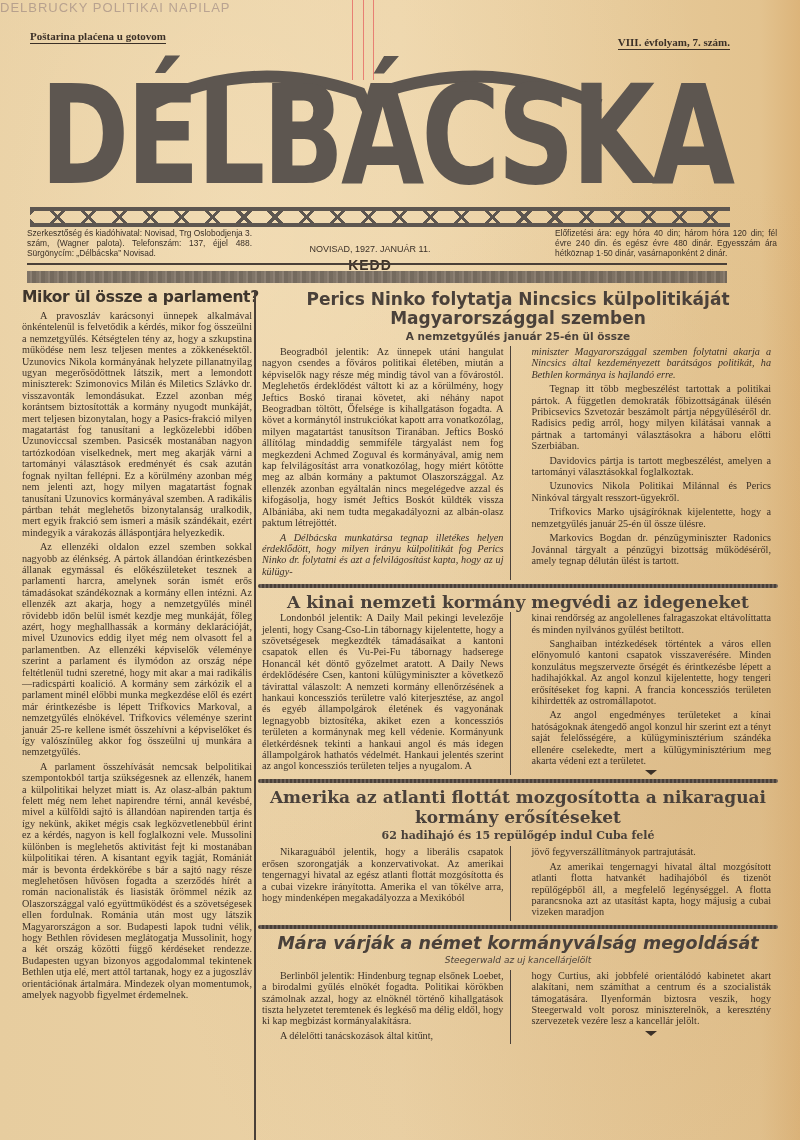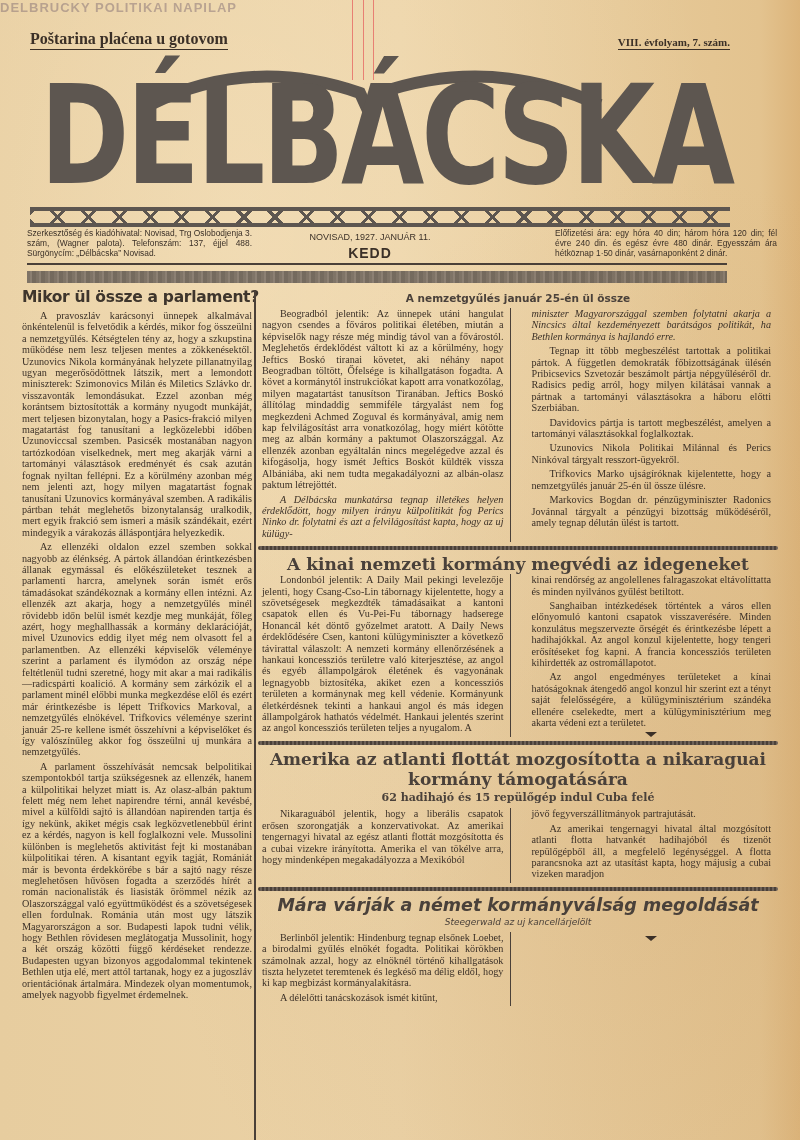--- a/index.html
+++ b/index.html
@@ -13,34 +13,34 @@
   .page {
     position: absolute; inset: 0;
     background:
       radial-gradient(ellipse at 30% 20%, rgba(255,240,210,0.35), transparent 60%),
       radial-gradient(ellipse at 85% 70%, rgba(200,160,110,0.25), transparent 55%),
       linear-gradient(90deg, #e7cd9f 0%, #ebd2a6 50%, #e3c38f 95%, #dcb47a 100%);
   }
   .stamp {
     position: absolute; left: 0; top: 0;
     font-family: "Liberation Sans Narrow", "Liberation Sans", sans-serif;
-    font-size: 13px; color: rgba(120,100,110,0.45); letter-spacing: 1px; font-weight: bold;
+    font-size: 13px; color: rgba(120,100,110,0.45); letter-spacing: 1px;
   }
   .red-lines {
     position: absolute; left: 352px; top: 0; width: 22px; height: 80px;
     border-left: 1px solid rgba(230,90,90,0.7);
     border-right: 1px solid rgba(230,90,90,0.7);
   }
   .red-lines::after {
     content: ""; position: absolute; left: 10px; top: 0; width: 1px; height: 80px;
     background: rgba(230,90,90,0.7);
   }
   .top-left {
     position: absolute; left: 30px; top: 30px;
-    font-size: 16px; font-weight: bold; border-bottom: 1.5px solid #3b3027; padding-bottom: 1px;
+    font-size: 11px; font-weight: bold; border-bottom: 1.5px solid #3b3027; padding-bottom: 1px;
   }
   .top-right {
     position: absolute; right: 70px; top: 36px;
     font-size: 11px; font-weight: bold; border-bottom: 1.5px solid #3b3027; padding-bottom: 1px; text-align: right;
   }
   .masthead {
     position: absolute; left: 30px; top: 55px; width: 700px; height: 170px;
   }
   .arch {
     position: absolute; left: 100px; top: 0px; width: 480px; height: 60px;
@@ -59,21 +59,21 @@
       repeating-linear-gradient(135deg, #5d5650 0 3px, transparent 3px 22px),
       repeating-linear-gradient(45deg, #5d5650 0 3px, transparent 3px 22px);
     border-top: 4px solid #5d5650; border-bottom: 4px solid #5d5650;
   }
   .infobar {
     position: absolute; left: 27px; top: 228px; width: 700px; height: 36px;
     font-family: "Liberation Sans", sans-serif;
     font-size: 8.4px; line-height: 10px; color: #3b3027; text-decoration: underline;
   }
   .info-left { position: absolute; left: 0; top: 0; width: 225px; text-align: justify; }
-  .info-mid { position: absolute; left: 258px; top: 4px; width: 170px; text-align: center; font-size: 9px; }
+  .info-mid { position: absolute; left: 258px; top: 16px; width: 170px; text-align: center; font-size: 9px; }
   .info-mid .day { font-size: 14px; font-weight: bold; margin-top: 6px; display:block; letter-spacing: 1px; }
   .info-right { position: absolute; left: 528px; top: 0; width: 222px; text-align: justify; }
   .rule-band {
     position: absolute; left: 27px; top: 263px; width: 700px; height: 22px;
     border-top: 2px solid #4a4038;
   }
   .rule-band::after {
     content:""; position:absolute; left:0; top:6px; width:700px; height:12px;
     background: repeating-linear-gradient(90deg, #6b625a 0 3px, #7a7068 3px 5px, #5f5750 5px 9px);
     opacity: .85;
@@ -180,20 +180,21 @@
       <p>Az ellenzéki oldalon ezzel szemben sokkal nagyobb az élénkség. A pártok állandóan érintkezésben állanak egymással és előkészületeket tesznek a parlamenti harcra, amelynek során ismét erős támadásokat szándékoznak a kormány ellen intézni. Az ellenzék azt akarja, hogy a nemzetgyűlés minél rövidebb időn belül ismét kezdje meg munkáját, főleg azért, hogy meghallhassák a kormány deklarációját, mivel Uzunovics eddig ilyet még nem olvasott fel a parlamentben. Az ellenzéki képviselők véleménye szerint a parlament és ilymódon az ország népe feltétlenül tudni szeretné, hogy mit akar a mai radikális—radicspárti koalició. A kormány sem zárkózik el a parlament minél előbbi munka megkezdése elől és ezért már érintkezésbe is lépett Trifkovics Markoval, a nemzetgyűlés elnökével. Trifkovics véleménye szerint január 25-re kellene ismét összehívni a képviselőket és így valószínűleg akkor fog összeülni uj munkára a nemzetgyűlés.</p>
       <p>A parlament összehívását nemcsak belpolitikai szempontokból tartja szükségesnek az ellenzék, hanem a külpolitikai helyzet miatt is. Az olasz-albán paktum felett még nem lehet napirendre térni, annál kevésbé, mivel a külföldi sajtó is állandóan napirenden tartja és így nekünk, akiket mégis csak legközvetlenebbül érint ez a kérdés, nagyon is kell foglalkozni vele. Mussolini különben is meglehetős aktivitást fejt ki mostanában külpolitikai téren. A kisantant egyik tagját, Romániát már is bevonta érdekkörébe s bár a sajtó nagy része meglehetősen hűvösen fogadta a szerződés hírét a román nacionalisták és liasisták örömmel nézik az Olaszországgal való együttműködést és a szövetségesek ellen fordulnak. Románia után most ugy látszik Magyarországon a sor. Budapesti lapok tudni vélik, hogy Bethlen rövidesen meglátogatja Mussolinit, hogy a két ország közötti függő kérdéseket rendezze. Budapesten ugyan bizonyos aggodalommal tekintenek Bethlen utja elé, mert attól tartanak, hogy ez a jugoszláv orientációnak ártalmára. Mindezek olyan momentumok, amelyek nagyobb figyelmet érdemelnek.</p>
     </div>
   </div>
 
   <div class="vrule"></div>
 
   <div class="right-area">
 
     <section>
+      <h1 class="big-head">Perics Ninko folytatja Nincsics külpolitikáját Magyarországgal szemben</h1>
       <div class="sub-head">A nemzetgyűlés január 25-én ül össze</div>
       <div class="two-col body-text">
         <div>
           <p>Beogradból jelentik: Az ünnepek utáni hangulat nagyon csendes a főváros politikai életében, miután a képviselők nagy része még mindig távol van a fővárostól. Meglehetős érdeklődést váltott ki az a körülmény, hogy Jeftics Boskó tiranai követet, aki néhány napot Beogradban töltött, Őfelsége is kihallgatáson fogadta. A követ a kormánytól instrukciókat kapott arra vonatkozólag, milyen magatartást tanusítson Tiranában. Jeftics Boskó állítólag mindaddig semmiféle tárgyalást nem fog megkezdeni Achmed Zoguval és kormányával, amig nem kap felvilágosítást arra vonatkozólag, hogy miért kötötte meg az albán kormány a paktumot Olaszországgal. Az ellenzék azonban egyáltalán nincs megelégedve azzal és kifogásolja, hogy ismét Jeftics Boskót küldték vissza Albániába, aki nem tudta megakadályozni az albán-olasz paktum létrejöttét.</p>
           <p class="italic">A Délbácska munkatársa tegnap illetékes helyen érdeklődött, hogy milyen irányu külpolitikát fog Perics Ninko dr. folytatni és azt a felvilágosítást kapta, hogy az uj külügy-</p>
         </div>
         <div>
           <p class="italic" style="text-indent:0">miniszter Magyarországgal szemben folytatni akarja a Nincsics által kezdeményezett barátságos politikát, ha Bethlen kormánya is hajlandó erre.</p>
           <p>Tegnap itt több megbeszélést tartottak a politikai pártok. A független demokraták főbizottságának ülésén Pribicsevics Szvetozár beszámolt pártja népgyűléséről dr. Radisics pedig arról, hogy milyen kilátásai vannak a pártnak a tartományi választásokra a háboru előtti Szerbiában.</p>
           <p>Davidovics pártja is tartott megbeszélést, amelyen a tartományi választásokkal foglalkoztak.</p>
@@ -217,43 +218,44 @@
           <p>Sanghaiban intézkedések történtek a város ellen előnyomuló kantoni csapatok visszaverésére. Minden konzulátus megszervezte őrségét és érintkezésbe lépett a hadihajókkal. Az angol konzul kijelentette, hogy tengeri erősítéseket fog kapni. A francia koncessziós területen kihirdették az ostromállapotot.</p>
           <p>Az angol engedményes területeket a kínai hatóságoknak átengedő angol konzul hir szerint ezt a tényt saját felelősségére, a külügyminisztérium szándéka ellenére cselekedte, mert a külügyminisztérium meg akarta védeni ezt a területet.</p>
           <div class="arrow-down"></div>
         </div>
       </div>
     </section>
 
     <div class="wavy"></div>
 
     <section>
-      <h1 class="serif-head">Amerika az atlanti flottát mozgosította a nikaraguai kormány támogatására</h1>
+      <h1 class="serif-head">Amerika az atlanti flottát mozgosította a nikaraguai kormány erősítéseket</h1>
       <div class="serif-sub">62 hadihajó és 15 repülőgép indul Cuba felé</div>
       <div class="two-col body-text">
         <div>
           <p>Nikaraguából jelentik, hogy a liberális csapatok erősen szorongatják a konzervativokat. Az amerikai tengernagyi hivatal az egész atlanti flottát mozgósította és a cubai vizekre irányította. Amerika el van tökélve arra, hogy mindenképen megakadályozza a Mexikóból</p>
         </div>
         <div>
           <p style="text-indent:0">jövő fegyverszállítmányok partrajutását.</p>
           <p>Az amerikai tengernagyi hivatal által mozgósított atlanti flotta hatvankét hadihajóból és tizenöt repülőgépből áll, a megfelelő legénységgel. A flotta parancsnoka azt az utasítást kapta, hogy májusig a cubai vizeken maradjon</p>
         </div>
       </div>
     </section>
 
     <div class="wavy"></div>
 
     <section>
       <h1 class="italic-head">Mára várják a német kormányválság megoldását</h1>
       <div class="italic-sub">Steegerwald az uj kancellárjelölt</div>
       <div class="two-col body-text">
         <div>
           <p>Berlinből jelentik: Hindenburg tegnap elsőnek Loebet, a birodalmi gyűlés elnökét fogadta. Politikai körökben számolnak azzal, hogy az elnöknél történő kihallgatások tiszta helyzetet teremtenek és legkéső ma délig eldől, hogy ki kap megbizást kormányalakításra.</p>
-          <p>A délelőtti tanácskozások ismét kitűnt,</p>
-        </div>
-        <div>
+          <p>A délelőtti tanácskozások által kitűnt,</p>
+        </div>
+        <div>
+          <p style="text-indent:0">hogy Curtius, aki jobbfelé orientálódó kabinetet akart alakítani, nem számíthat a centrum és a szocialisták támogatására. Ilyenformán biztosra veszik, hogy Steegerwald volt porosz miniszterelnök, a keresztény szervezetek vezére lesz a kancellár jelölt.</p>
           <div class="arrow-down"></div>
         </div>
       </div>
     </section>
 
   </div>
 </div>
 
 </body></html>

